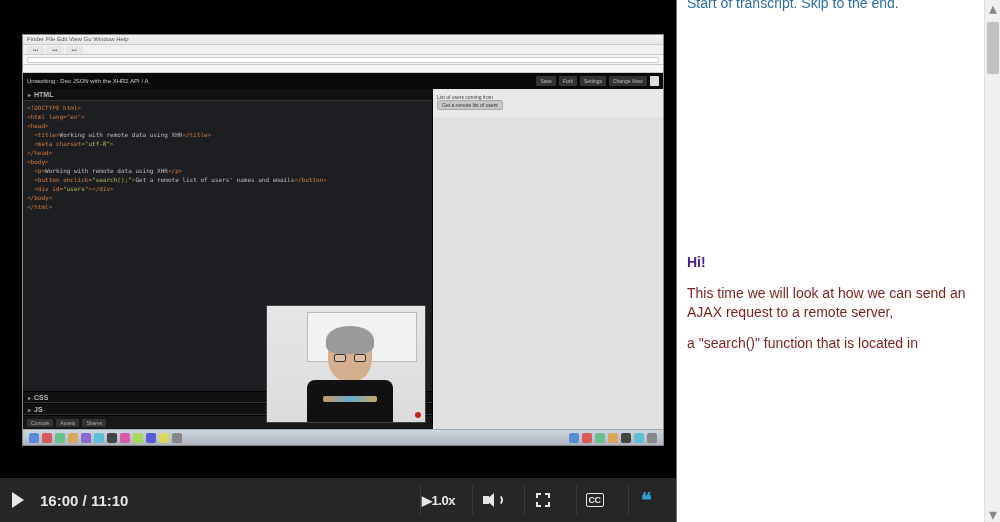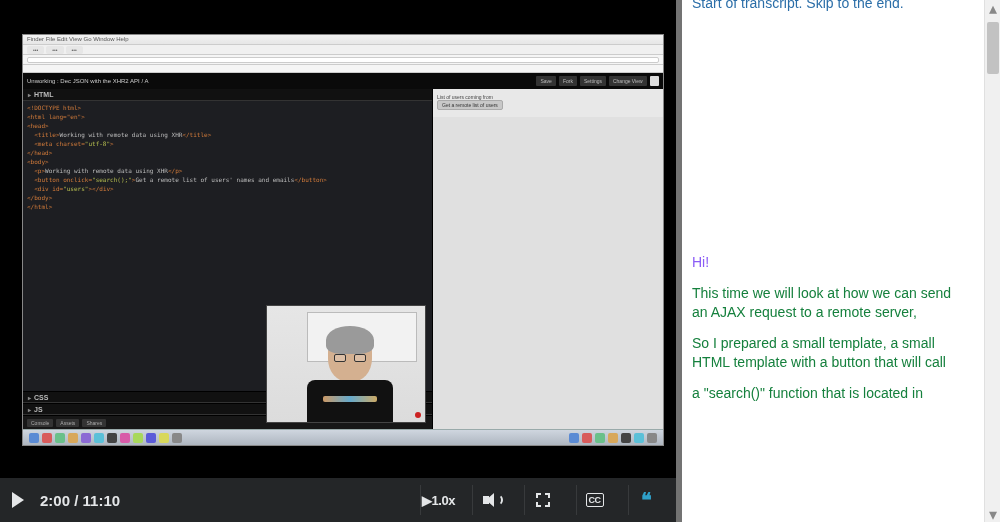--- a/index.html
+++ b/index.html
@@ -59,27 +59,27 @@
   .vol-ic::after { content: ""; position: absolute; left: 3px; top: 0; width: 0; height: 0; border-right: 8px solid #e4e6e8; border-top: 7px solid transparent; border-bottom: 7px solid transparent; }
   .vol-waves { position: absolute; left: 12px; top: 1px; width: 8px; height: 12px; border: 2px solid #e4e6e8; border-left: none; border-radius: 0 10px 10px 0; border-color: transparent #e4e6e8 transparent transparent; }
   .fs-ic { width: 14px; height: 14px; position: relative; }
   .fs-c { position: absolute; width: 5px; height: 5px; border: 2px solid #e4e6e8; }
   .fs-c.tl { top: 0; left: 0; border-right: none; border-bottom: none; }
   .fs-c.tr { top: 0; right: 0; border-left: none; border-bottom: none; }
   .fs-c.bl { bottom: 0; left: 0; border-right: none; border-top: none; }
   .fs-c.br { bottom: 0; right: 0; border-left: none; border-top: none; }
   .cc-ic { font-size: 9px; font-weight: bold; border: 1.5px solid #e4e6e8; border-radius: 2px; padding: 1px 2px; letter-spacing: -0.5px; }
   .quote-ic { color: #2fa0c9; font-size: 20px; font-weight: bold; line-height: 10px; }
-  .right { flex: 1; border-left: 6px solid #737373; position: relative; display: flex; }
+  .right { flex: 1; border-left: 1px solid #737373; position: relative; display: flex; }
   .transcript { flex: 1; padding: 0 16px 0 10px; overflow: hidden; position: relative; }
   .tlink { color: #2b6ea8; font-size: 14px; line-height: 18px; }
   .tlink.top { position: relative; top: -6px; }
   .tblock { margin-top: 235px; }
-  .tpara { color: #15803d; font-size: 14px; line-height: 19px; margin-bottom: 12px; }
-  .tpara.hi { color: #8b5cf6; font-weight: normal; }
+  .tpara { color: #7f1d1d; font-size: 14px; line-height: 19px; margin-bottom: 12px; }
+  .tpara.hi { color: #4c1d95; font-weight: bold; }
   .scrollbar { width: 16px; background: #f0f0f0; border-left: 1px solid #e0e0e0; position: relative; }
   .sb-up, .sb-dn { position: absolute; left: 0; width: 16px; height: 16px; display: flex; align-items: center; justify-content: center; color: #888; cursor: pointer; }
   .sb-up { top: 0; }
   .sb-dn { bottom: 0; }
   .sb-thumb { position: absolute; left: 2px; width: 12px; background: #c2c2c2; border-radius: 2px; cursor: pointer; }
 </style>
 </head>
 <body>
 
 <div class="wrap">
@@ -180,21 +180,21 @@
               <div class="tb-ic" style="background:#5bc0d8"></div>
             <div class="tb-ic" style="background:#888"></div>
           </div>
         </div>
       </div>
     </div>
 
     <div class="controls">
       <div class="play-btn"></div>
       <div class="time">
-        <span>2:00</span> / <span>11:10</span>
+        <span>16:00</span> / <span>11:10</span>
       </div>
       <div class="spacer"></div>
       <div class="ctl speed">▶ <span>1.0x</span></div>
       <div class="ctl">
           <div class="vol-ic">
             <div class="vol-waves"></div>
           </div>
         </div>
       <div class="ctl">
           <div class="fs-ic">
@@ -212,21 +212,20 @@
         </div>
     </div>
   </div>
 
   <div class="right">
     <div class="transcript">
       <div class="tlink top">Start of transcript. Skip to the end.</div>
       <div class="tblock">
         <p class="tpara hi">Hi!</p>
         <p class="tpara">This time we will look at how we can send an AJAX request to a remote server,</p>
-        <p class="tpara">So I prepared a small template, a small HTML template with a button that will call</p>
         <p class="tpara">a "search()" function that is located in</p>
       </div>
     </div>
     <div class="scrollbar">
       <div class="sb-up">▴</div>
       <div class="sb-thumb" style="top:22px;height:52px"></div>
       <div class="sb-dn">▾</div>
     </div>
   </div>
 </div>

